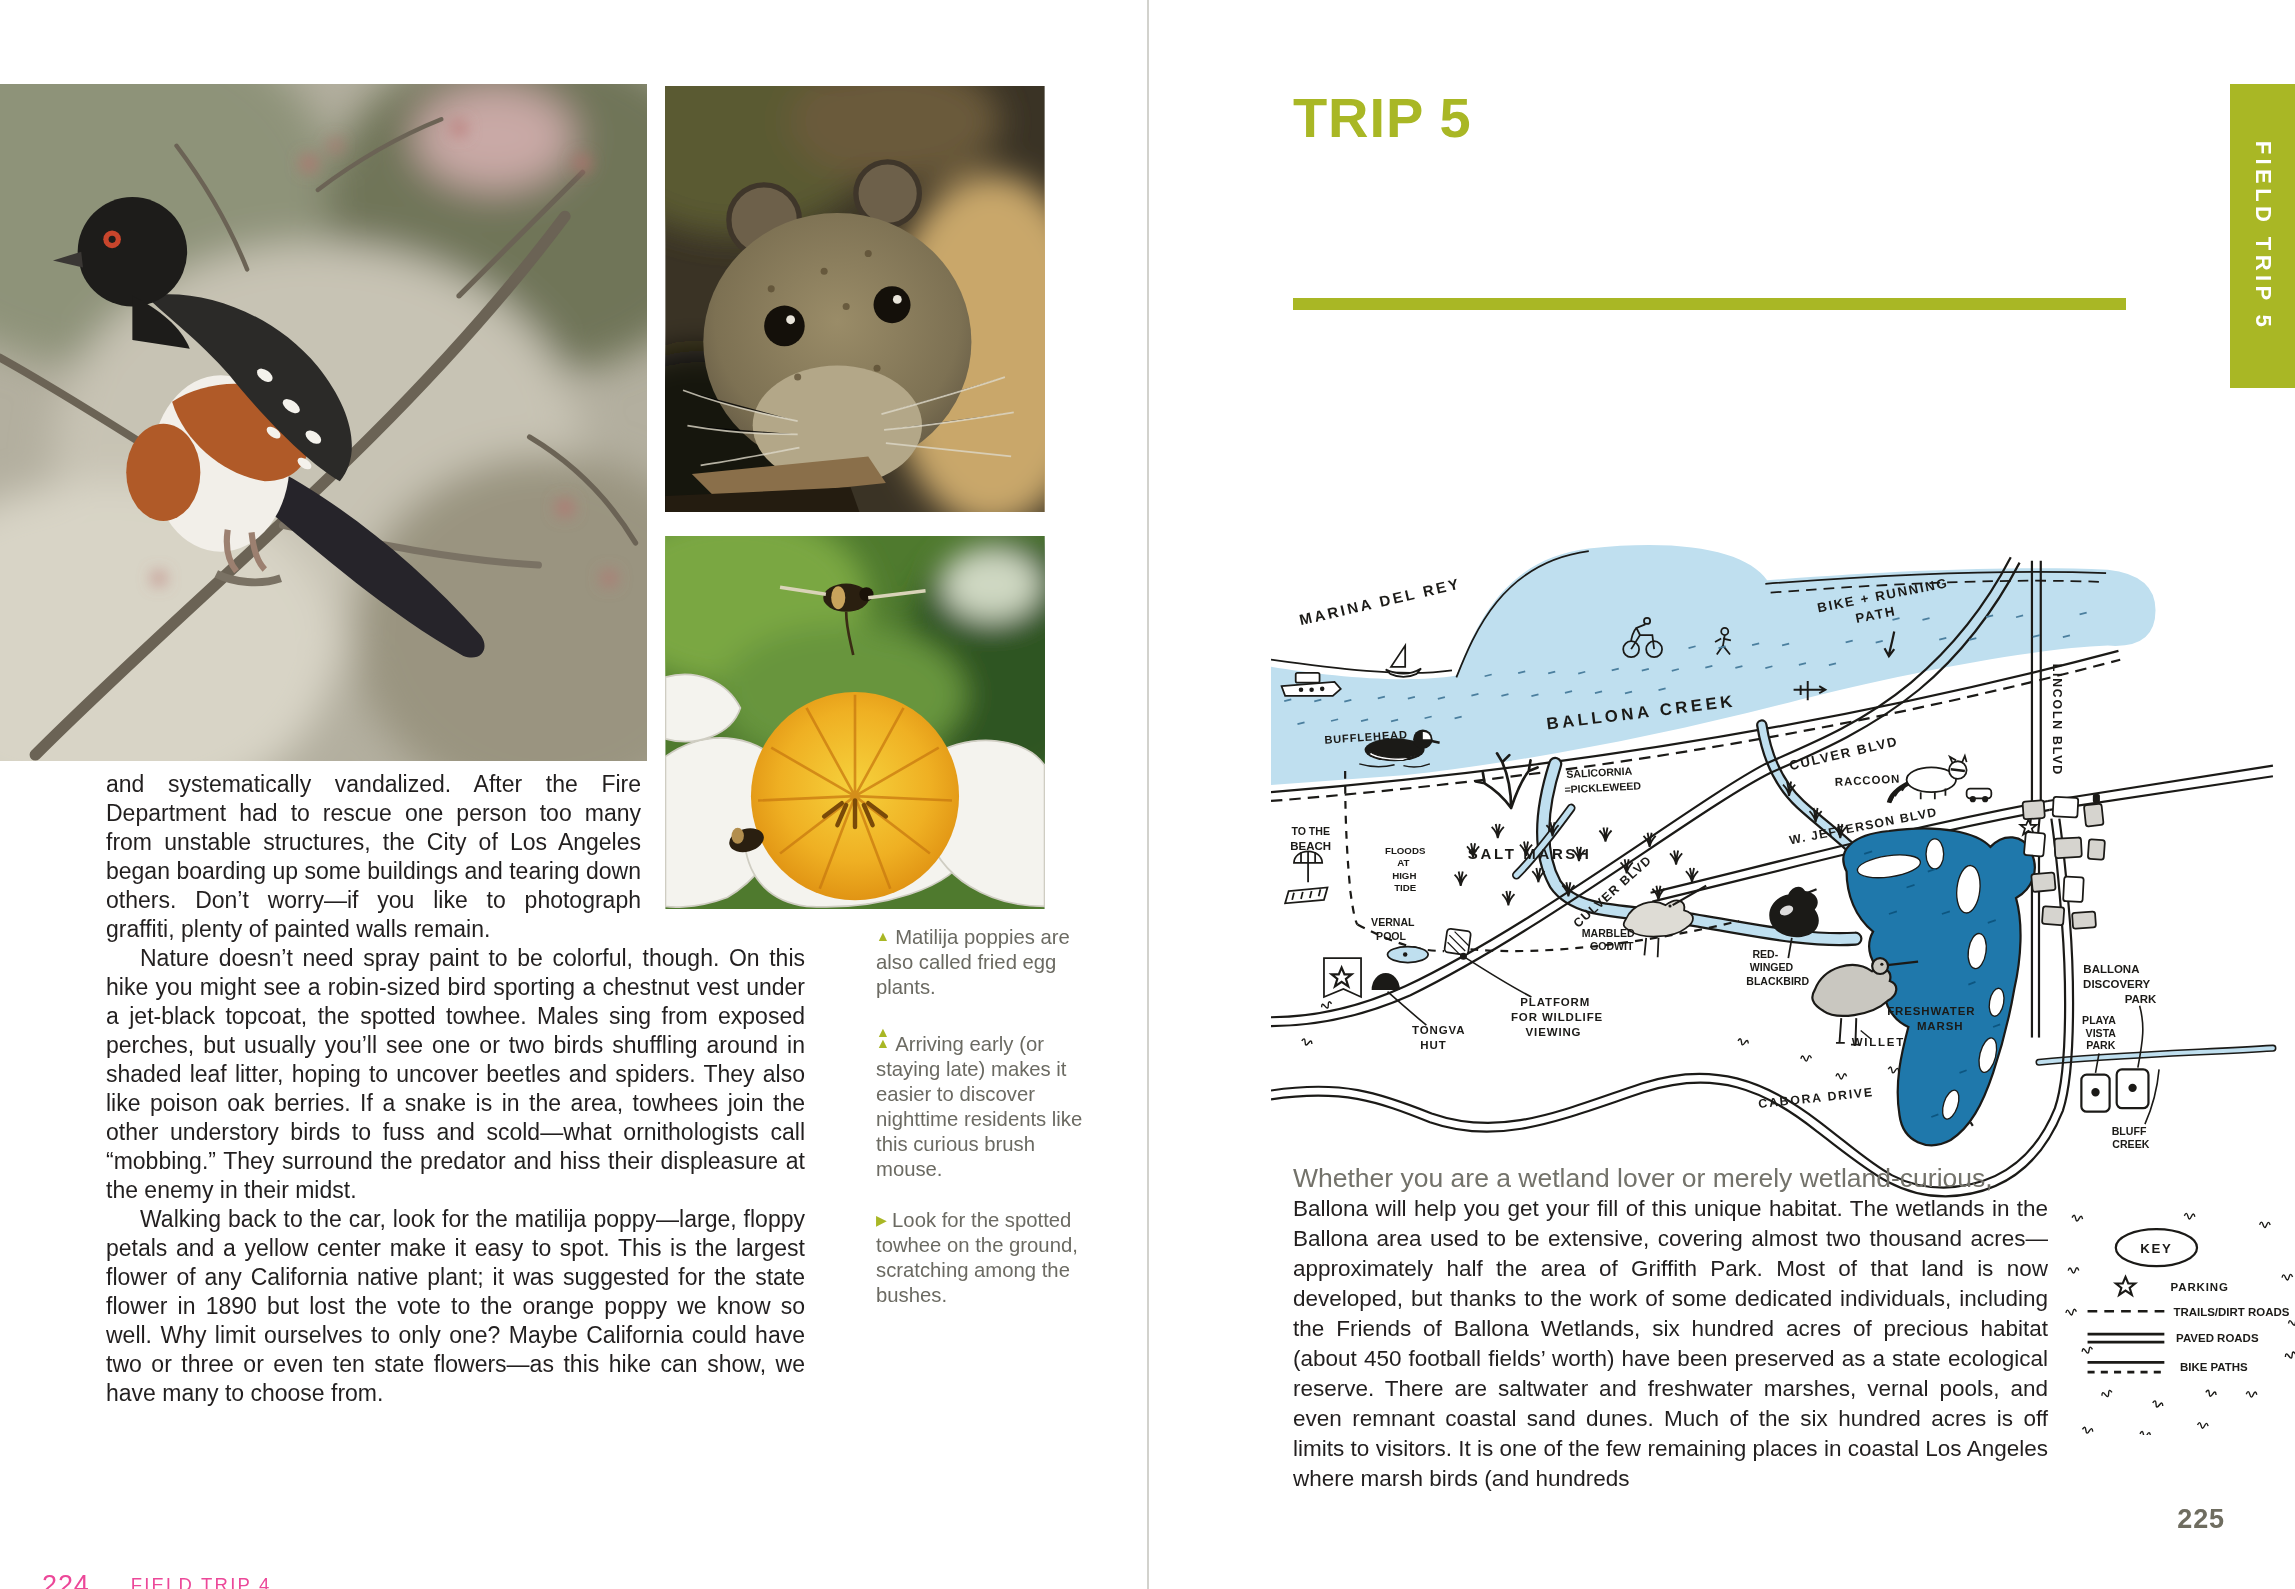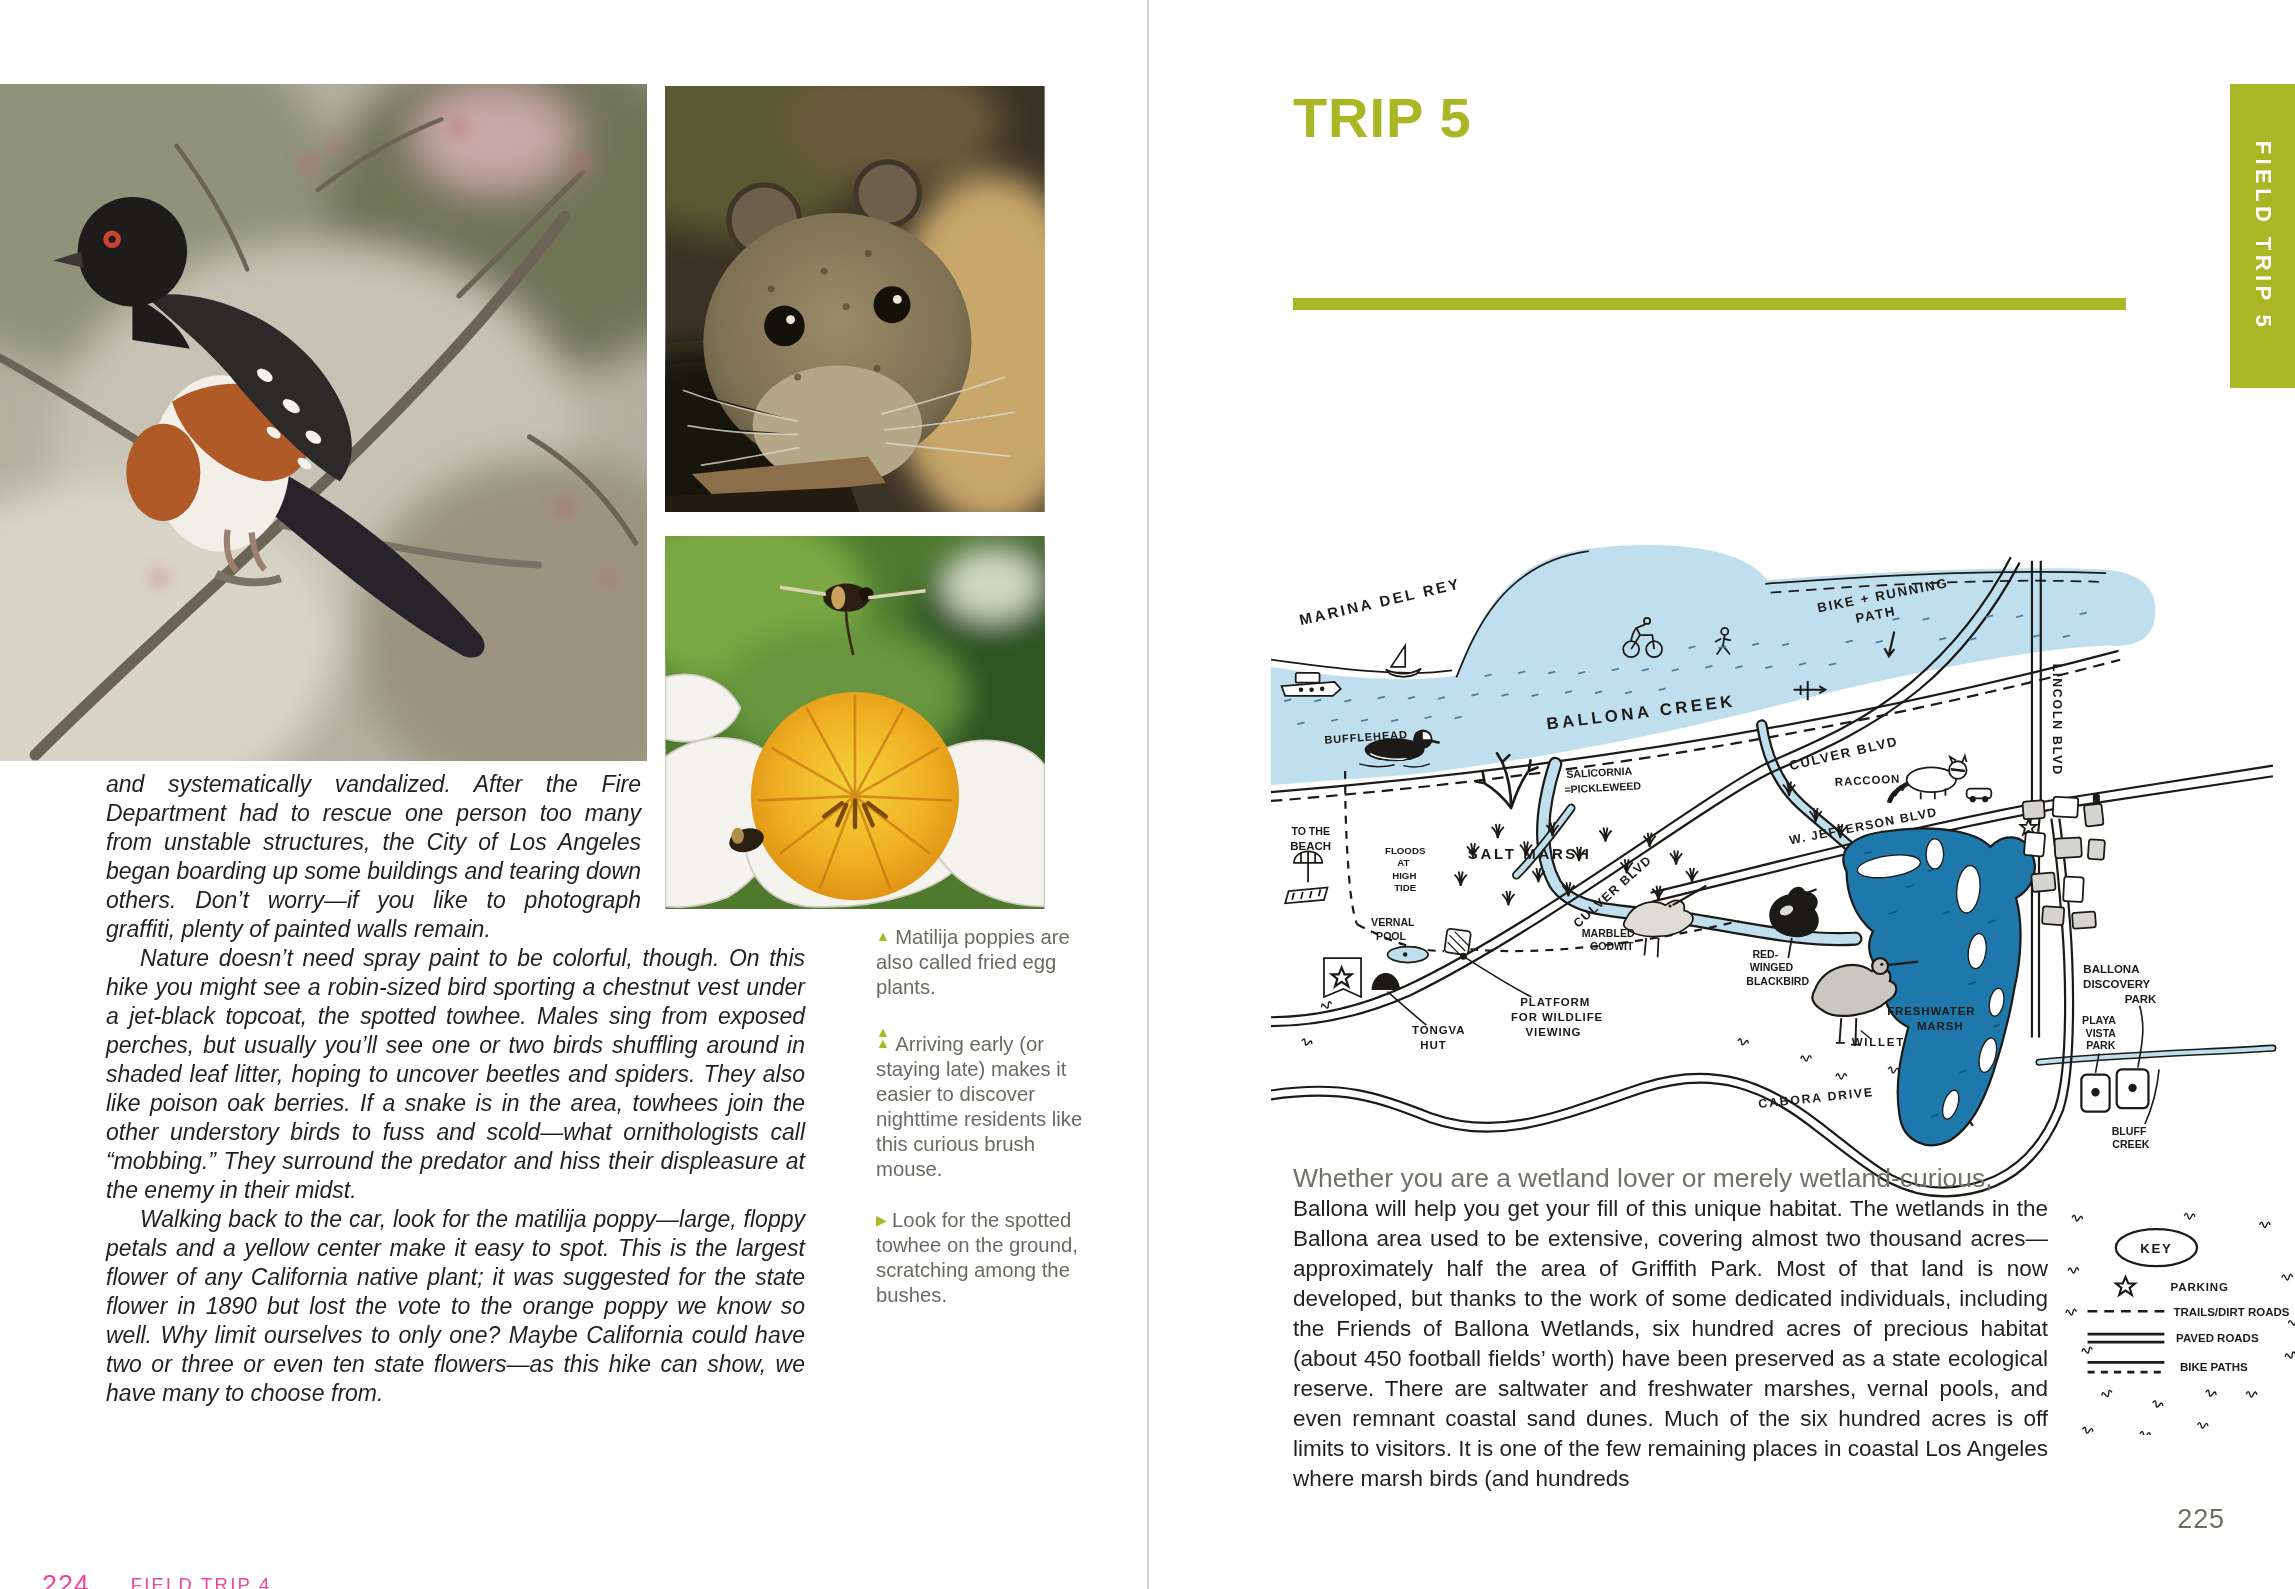--- a/index.html
+++ b/index.html
@@ -7,39 +7,39 @@
           font-family:"Liberation Sans",sans-serif;color:#221f1f;}
   .abs{position:absolute;}
   #gutter{left:1147px;top:0;width:1.8px;height:1589px;background:#d2d2cd;}
 
   
   #towhee-photo{left:0;top:84px;width:647px;height:677px;}
   #mouse-photo{left:665px;top:86px;width:380px;height:426px;}
   #poppy-photo{left:665px;top:536px;width:380px;height:373px;}
   #left-body{left:106px;top:770px;width:699px;font-size:23px;line-height:29px;text-align:justify;z-index:3;}
   #left-body .photo-spacer{float:right;width:164px;height:141px;}
-  #left-body p{margin:0;font-style:italic;}
+  #left-body p{margin:0;}
   #left-body p.indent{text-indent:34px;}
   #caption-col{left:876px;top:925px;width:207px;font-size:20.3px;line-height:25px;color:#6b6a62;z-index:3;}
   .caption{margin:0 0 26.5px 0;}
   .marker{display:inline-block;color:#a9b725;font-size:14px;line-height:11.5px;white-space:pre;
           vertical-align:2.6px;margin-right:5.3px;}
   #footer-left{left:42px;top:1570px;font-weight:normal;color:#ec4899;z-index:3;}
   #footer-left .num{font-size:27px;letter-spacing:0.9px;}
   #footer-left .lbl{font-size:18.5px;letter-spacing:2.2px;margin-left:37px;vertical-align:3.5px;}
 
   
   #kicker{left:1293px;top:85px;font-size:56px;font-weight:bold;letter-spacing:0.9px;color:#a9b725;z-index:3;}
   #title{left:1289px;top:155px;font-family:"DejaVu Serif",serif;font-weight:bold;font-size:84px;
          letter-spacing:-1.8px;color:#4e4637;z-index:3;}
   #title-rule{left:1293px;top:298px;width:833px;height:11.5px;background:#a9b725;z-index:3;}
   #intro{left:1293px;top:334px;width:516px;font-size:27px;line-height:34px;color:#73726a;z-index:3;}
   #lead-in{left:1293px;top:1162px;font-size:26.5px;line-height:32px;color:#73726a;z-index:3;}
   #right-body{left:1293px;top:1194px;width:755px;font-size:22.5px;line-height:30px;text-align:justify;z-index:3;}
-  #page-225{left:2057px;top:1504px;width:168px;text-align:right;font-weight:normal;font-size:27px;
+  #page-225{left:2057px;top:1504px;width:168px;text-align:right;font-weight:bold;font-size:27px;
             color:#6f6d60;letter-spacing:0.9px;z-index:3;}
   #side-tab{left:2230px;top:84px;width:65px;height:304px;background:#a9b725;z-index:4;}
   #side-tab span{position:absolute;left:50%;top:50%;transform:translate(-50%,-50%);
       writing-mode:vertical-rl;color:#ffffff;font-weight:bold;font-size:22px;letter-spacing:4.4px;white-space:nowrap;}
   #trail-map{left:1271px;top:543px;width:1024px;height:892px;z-index:1;}
   #trail-map text{font-family:"Liberation Sans",sans-serif;font-weight:bold;fill:#1b1a17;}
 </style>
 </head>
 <body>
 

